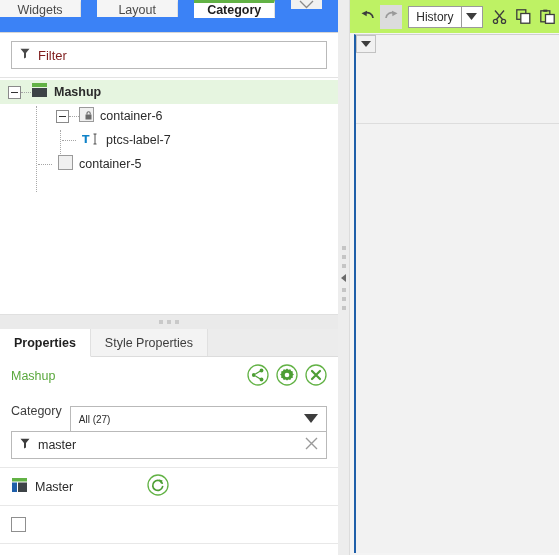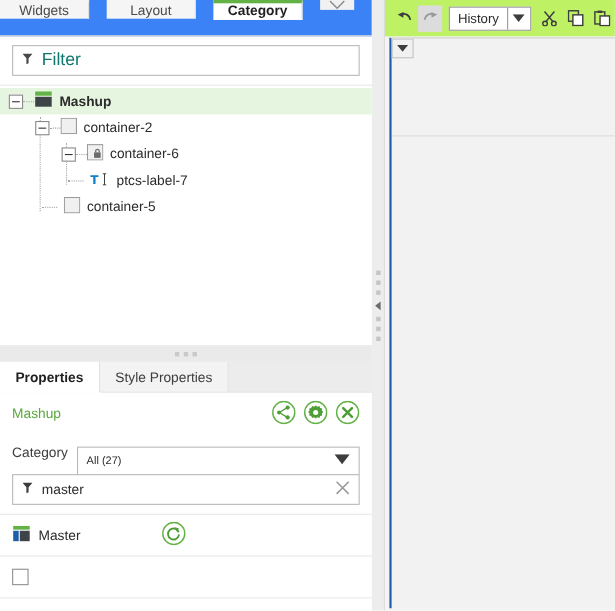--- a/index.html
+++ b/index.html
@@ -67,21 +67,21 @@
     border-bottom: 1px solid #e3e3e3;
   }
   #filter-box {
     height: 28px;
     border: 1px solid #b9b9b9;
     background: #fff;
     display: flex; align-items: center;
     padding: 0 8px;
     gap: 8px;
   }
-  #filter-box .ph { color: #0f766e; font-size: 16px; }
+  #filter-box .ph { color: #7f1d1d; font-size: 13px; }
 
   
   #tree {
     flex: 1 1 auto;
     background: #ffffff;
     overflow: hidden;
     padding-top: 2px;
     border-bottom: 1px solid #e0e0e0;
   }
   .node {
@@ -328,30 +328,20 @@
         <div class="dots"></div>
         <span class="ico">
           <svg width="17" height="15" viewBox="0 0 17 15">
             <rect x="1" y="0" width="15" height="4" fill="#62b245"></rect>
             <rect x="1" y="5" width="15" height="9" fill="#3d4347"></rect>
           </svg>
         </span>
         <span class="lbl">Mashup</span>
       </div>
 
-      <div class="node" style="padding-left:32px;">
-        <div class="expander"></div>
-        <div class="dots"></div>
-        <span class="ico">
-          <svg width="15" height="15" viewBox="0 0 15 15">
-            <rect x="0.5" y="0.5" width="14" height="14" fill="#f0f0f0" stroke="#9a9a9a"></rect>
-          </svg>
-        </span>
-        <span class="lbl">container-2</span>
-      </div>
 
       <div class="node" style="padding-left:56px;">
         <div class="expander"></div>
         <div class="dots"></div>
         <span class="ico">
           <svg width="15" height="15" viewBox="0 0 15 15">
             <rect x="0.5" y="0.5" width="14" height="14" fill="#f0f0f0" stroke="#9a9a9a"></rect>
             <rect x="6.5" y="7.5" width="6" height="5" fill="#6b6b6b"></rect>
             <path d="M8 7.5 V6.3 a1.6 1.6 0 0 1 3.2 0 V7.5" stroke="#6b6b6b" stroke-width="1.1" fill="none"></path>
           </svg>

